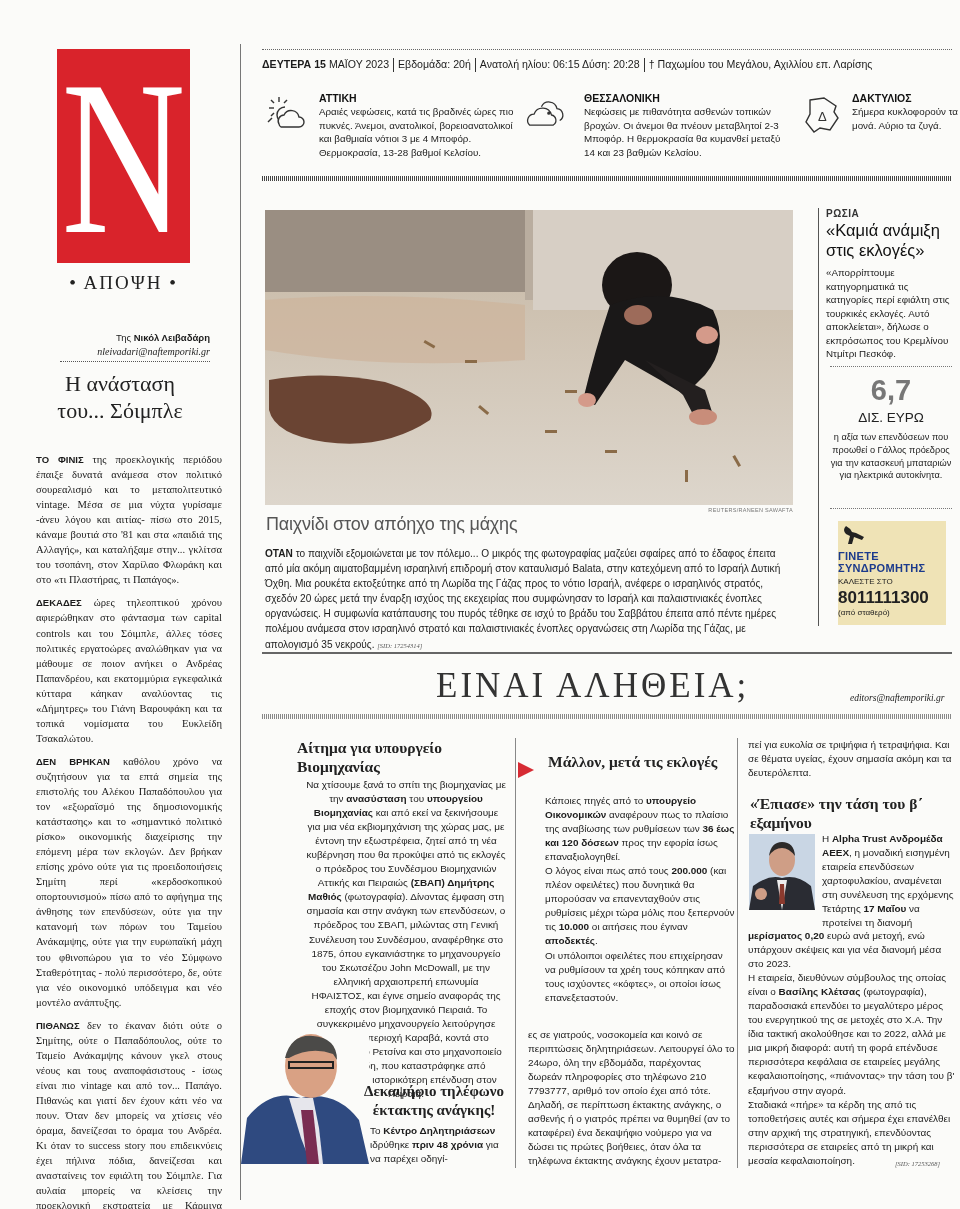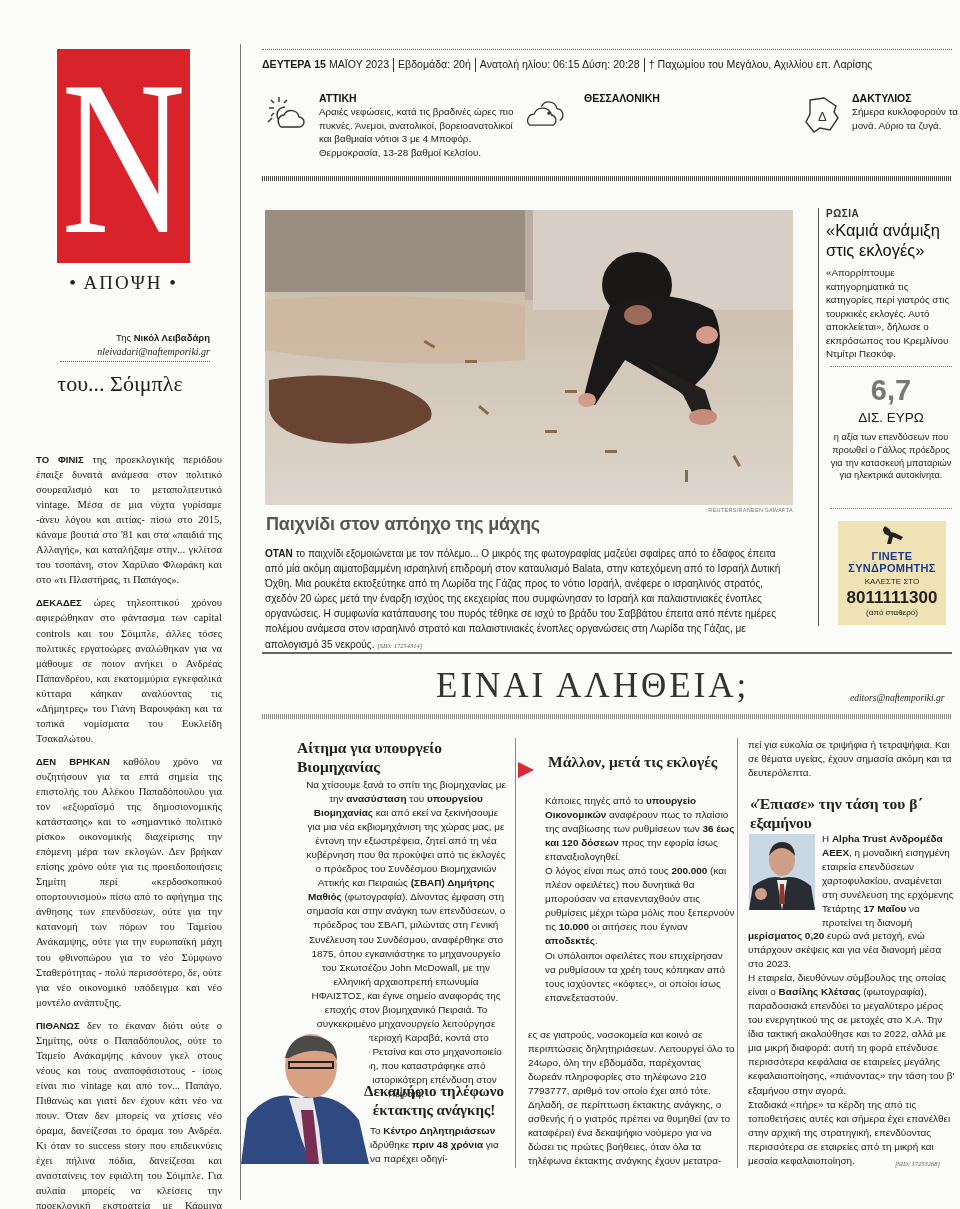--- a/index.html
+++ b/index.html
@@ -24,32 +24,32 @@
 #dateline{left:262px;top:58px;width:700px;font-size:10.6px;color:#1c1c1c;white-space:nowrap}
 #dateline .sep{display:inline-block;width:1px;height:14px;background:#333;vertical-align:middle;margin:0 4px}
 .wx{top:92px}
 .wx-icon{width:42px;height:42px}
 .wx h4{font-size:10.5px;font-weight:700;color:#111;margin-bottom:1px}
 .wx p{font-size:9.8px;line-height:13.6px;color:#222}
 #bar1{left:262px;top:176px;width:690px;height:5px;background:repeating-linear-gradient(90deg,#444 0 1px,transparent 1px 2px)}
 
 #photo{left:265px;top:210px;width:528px;height:295px;overflow:hidden;background:#c9bfb2}
 #credit{left:650px;top:507px;width:143px;text-align:right;font-size:5.5px;color:#777;letter-spacing:.3px}
-#photo-title{left:266px;top:514px;font-size:18px;font-weight:700;color:#555;letter-spacing:-.2px}
+#photo-title{left:266px;top:514px;font-size:18px;font-weight:400;color:#555;letter-spacing:-.2px}
 #photo-body{left:265px;top:546px;width:530px;font-size:10.1px;line-height:15.1px;color:#1c1c1c}
 
 #rrule{left:818px;top:208px;width:1px;height:418px;background:#555}
 #russia-kicker{left:826px;top:208px;font-size:10px;font-weight:700;color:#333;letter-spacing:.5px}
 #russia-title{left:826px;top:220px;width:130px;font-size:16.5px;line-height:20px;color:#111}
 #russia-body{left:826px;top:266px;width:130px;font-size:9.8px;line-height:13.5px;color:#222}
 .dotrule{border-top:1px dotted #777}
 #big-num{left:826px;top:374px;width:130px;text-align:center;font-size:29px;font-weight:700;color:#777}
 #big-unit{left:826px;top:410px;width:130px;text-align:center;font-size:13.5px;color:#222}
 #big-desc{left:826px;top:431px;width:130px;text-align:center;font-size:9.2px;line-height:12.8px;color:#222}
-#sub-box{left:838px;top:521px;width:108px;height:104px;background:#efe3b6;text-align:center}
+#sub-box{left:838px;top:521px;width:108px;height:104px;background:#efe3b6;text-align:left}
 #sub-box .t1{font-size:11px;font-weight:700;color:#1b3a8c;line-height:12px;letter-spacing:.3px}
 #sub-box .t2{font-size:8px;color:#222;margin-top:3px}
 #sub-box .t3{font-size:17px;font-weight:700;color:#222;margin-top:2px}
 #sub-box .t4{font-size:8px;color:#222}
 
 #bar2{left:262px;top:652px;width:690px;border-top:2px solid #666}
 #ea-title{left:436px;top:665px;font-family:"Liberation Serif",serif;font-size:35px;letter-spacing:3px;color:#333;font-weight:400;transform:scaleY(1.05)}
 #ea-email{left:850px;top:693px;font-family:"Liberation Serif",serif;font-style:italic;font-size:9.5px;color:#222}
 #bar3{left:262px;top:714px;width:690px;height:5px;background:repeating-linear-gradient(90deg,#888 0 1px,transparent 1px 2px)}
 
@@ -80,20 +80,21 @@
 <div id="logo" class="abs">
   <span>N</span>
 </div>
 <div id="apopsi" class="abs">• ΑΠΟΨΗ •</div>
 <div id="byline" class="abs">
   <div><span>Της</span> <b>Νικόλ Λειβαδάρη</b></div>
   <div class="email">nleivadari@naftemporiki.gr</div>
 </div>
 <div id="byline-rule" class="abs"></div>
 <div id="op-title" class="abs">
+  <div>Η ανάσταση</div>
   <div>του... Σόιμπλε</div>
 </div>
 <div id="op-body" class="abs">
   <p><b>ΤΟ ΦΙΝΙΣ</b><span> της προεκλογικής περιόδου έπαιξε δυνατά ανάμεσα στον πολιτικό σουρεαλισμό και το μεταπολιτευτικό vintage. Μέσα σε μια νύχτα γυρίσαμε -άνευ λόγου και αιτίας- πίσω στο 2015, κάναμε βουτιά στο '81 και στα «παιδιά της Αλλαγής», και καταλήξαμε στην... γκλίτσα του τσοπάνη, στον Χαρίλαο Φλωράκη και στο «τι Πλαστήρας, τι Παπάγος».</span></p>
   <p><b>ΔΕΚΑΔΕΣ</b><span> ώρες τηλεοπτικού χρόνου αφιερώθηκαν στο φάντασμα των capital controls και του Σόιμπλε, άλλες τόσες πολιτικές εργατοώρες αναλώθηκαν για να μάθουμε σε ποιον ανήκει ο Ανδρέας Παπανδρέου, και εκατομμύρια εγκεφαλικά κύτταρα κάηκαν αναλύοντας τις «Δήμητρες» του Γιάνη Βαρουφάκη και τα τοπικά νομίσματα του Ευκλείδη Τσακαλώτου.</span></p>
   <p><b>ΔΕΝ ΒΡΗΚΑΝ</b><span> καθόλου χρόνο να συζητήσουν για τα επτά σημεία της επιστολής του Αλέκου Παπαδόπουλου για τον «εξωραϊσμό της δημοσιονομικής κατάστασης» και το «σημαντικό πολιτικό ρίσκο» οικονομικής διαχείρισης την επόμενη μέρα των εκλογών. Δεν βρήκαν επίσης χρόνο ούτε για τις προειδοποιήσεις Σημίτη περί «κερδοσκοπικού οπορτουνισμού» πίσω από το αφήγημα της άνθησης των επενδύσεων, ούτε για την κατανομή των πόρων του Ταμείου Ανάκαμψης, ούτε για την ευρωπαϊκή μάχη του φθινοπώρου για το νέο Σύμφωνο Σταθερότητας - πολύ περισσότερο, δε, ούτε για νέο οικονομικό υπόδειγμα και νέο μοντέλο ανάπτυξης.</span></p>
   <p><b>ΠΙΘΑΝΩΣ</b><span> δεν το έκαναν διότι ούτε ο Σημίτης, ούτε ο Παπαδόπουλος, ούτε το Ταμείο Ανάκαμψης κάνουν γκελ στους νέους και τους αναποφάσιστους - ίσως είναι πιο vintage και από τον... Παπάγο. Πιθανώς και γιατί δεν έχουν κάτι νέο να πουν. Όταν δεν μπορείς να χτίσεις νέο όραμα, δανείζεσαι το όραμα του Ανδρέα. Κι όταν το success story που επιδεικνύεις έχει πήλινα πόδια, δανείζεσαι και ανασταίνεις τον εφιάλτη του Σόιμπλε. Για αυλαία μπορείς να κλείσεις την προεκλογική εκστρατεία με Κάρμινα Μπουράνα ή Ρόμπερτ Ουίλιαμς...</span> <span class="sid">[SID: 17253246]</span></p>
 </div>
 <div id="vrule" class="abs"></div>
 
@@ -124,20 +125,21 @@
 <div class="abs wx" style="left:525px;width:265px">
   <svg class="abs wx-icon" style="left:0;top:2px" viewBox="0 0 46 42">
     <g stroke="#333" stroke-width="1.4" fill="none">
       <path d="M18 12a9 9 0 0 1 17 2a7 7 0 0 1 3 13"></path>
       <path d="M5 32a7 7 0 0 1 5-12a10 10 0 0 1 19 1a6 6 0 0 1 2 11z" fill="#fbfbf9"></path>
       <circle cx="26" cy="19" r="1" fill="#333"></circle>
     </g>
   </svg>
   <div class="abs" style="left:59px;top:0;width:205px">
     <h4>ΘΕΣΣΑΛΟΝΙΚΗ</h4>
+    <p>Νεφώσεις με πιθανότητα ασθενών τοπικών βροχών. Οι άνεμοι θα πνέουν μεταβλητοί 2-3 Μποφόρ. Η θερμοκρασία θα κυμανθεί μεταξύ 14 και 23 βαθμών Κελσίου.</p>
   </div>
 </div>
 <div class="abs wx" style="left:800px;width:160px">
   <svg class="abs wx-icon" style="left:0;top:2px" viewBox="0 0 42 42">
     <path d="M10 6l14-2l12 8l-2 6l4 6l-8 12l-10-2l-6 4l-8-10l4-8z" stroke="#333" stroke-width="1.4" fill="none"></path>
     <text x="18" y="27" font-size="13" font-family="Liberation Sans, sans-serif" fill="#333">Δ</text>
   </svg>
   <div class="abs" style="left:52px;top:0;width:110px">
     <h4>ΔΑΚΤΥΛΙΟΣ</h4>
     <p>Σήμερα κυκλοφορούν τα μονά. Αύριο τα ζυγά.</p>
@@ -178,21 +180,21 @@
     </g>
   </svg>
 </div>
 <div id="credit" class="abs">REUTERS/RANEEN SAWAFTA</div>
 <div id="photo-title" class="abs">Παιχνίδι στον απόηχο της μάχης</div>
 <div id="photo-body" class="abs"><b>ΟΤΑΝ</b><span> το παιχνίδι εξομοιώνεται με τον πόλεμο... Ο μικρός της φωτογραφίας μαζεύει σφαίρες από το έδαφος έπειτα από μία ακόμη αιματοβαμμένη ισραηλινή επιδρομή στον καταυλισμό Balata, στην κατεχόμενη από το Ισραήλ Δυτική Όχθη. Μια ρουκέτα εκτοξεύτηκε από τη Λωρίδα της Γάζας προς το νότιο Ισραήλ, ανέφερε ο ισραηλινός στρατός, σχεδόν 20 ώρες μετά την έναρξη ισχύος της εκεχειρίας που συμφώνησαν το Ισραήλ και παλαιστινιακές ένοπλες οργανώσεις. Η συμφωνία κατάπαυσης του πυρός τέθηκε σε ισχύ το βράδυ του Σαββάτου έπειτα από πέντε ημέρες πολέμου ανάμεσα στον ισραηλινό στρατό και παλαιστινιακές ένοπλες οργανώσεις στη Λωρίδα της Γάζας, με απολογισμό 35 νεκρούς.</span> <span class="sid">[SID: 17254314]</span></div>
 
 <div id="rrule" class="abs"></div>
 <div id="russia-kicker" class="abs">ΡΩΣΙΑ</div>
 <div id="russia-title" class="abs">«Καμιά ανάμιξη στις εκλογές»</div>
-<div id="russia-body" class="abs">«Απορρίπτουμε κατηγορηματικά τις κατηγορίες περί γιατρός στις τουρκικές εκλογές. Αυτό αποκλείεται», δήλωσε ο εκπρόσωπος του Κρεμλίνου Ντμίτρι Πεσκόφ.</div>
+<div id="russia-body" class="abs">«Απορρίπτουμε κατηγορηματικά τις κατηγορίες περί εφιάλτη στις τουρκικές εκλογές. Αυτό αποκλείεται», δήλωσε ο εκπρόσωπος του Κρεμλίνου Ντμίτρι Πεσκόφ.</div>
 <div class="abs dotrule" style="left:830px;top:366px;width:122px"></div>
 <div id="big-num" class="abs">6,7</div>
 <div id="big-unit" class="abs">ΔΙΣ. ΕΥΡΩ</div>
 <div id="big-desc" class="abs">η αξία των επενδύσεων που προωθεί ο Γάλλος πρόεδρος για την κατασκευή μπαταριών για ηλεκτρικά αυτοκίνητα.</div>
 <div class="abs dotrule" style="left:830px;top:508px;width:122px"></div>
 <div id="sub-box" class="abs">
   <svg width="30" height="22" viewBox="0 0 30 22" style="margin-top:3px">
     <path d="M8 2 Q4 6 8 10 L12 12 L10 20 L14 20 L16 13 L24 16 L26 13 L18 9 L14 8 Q12 4 8 2z" fill="#222"></path>
   </svg>
   <div class="t1">ΓΙΝΕΤΕ</div>

